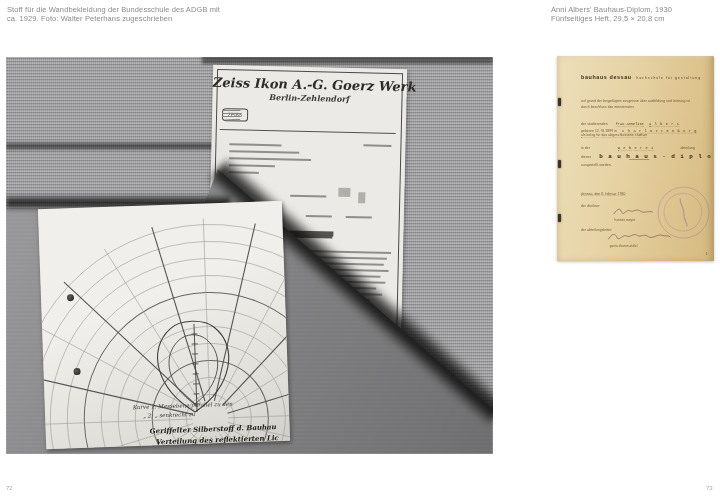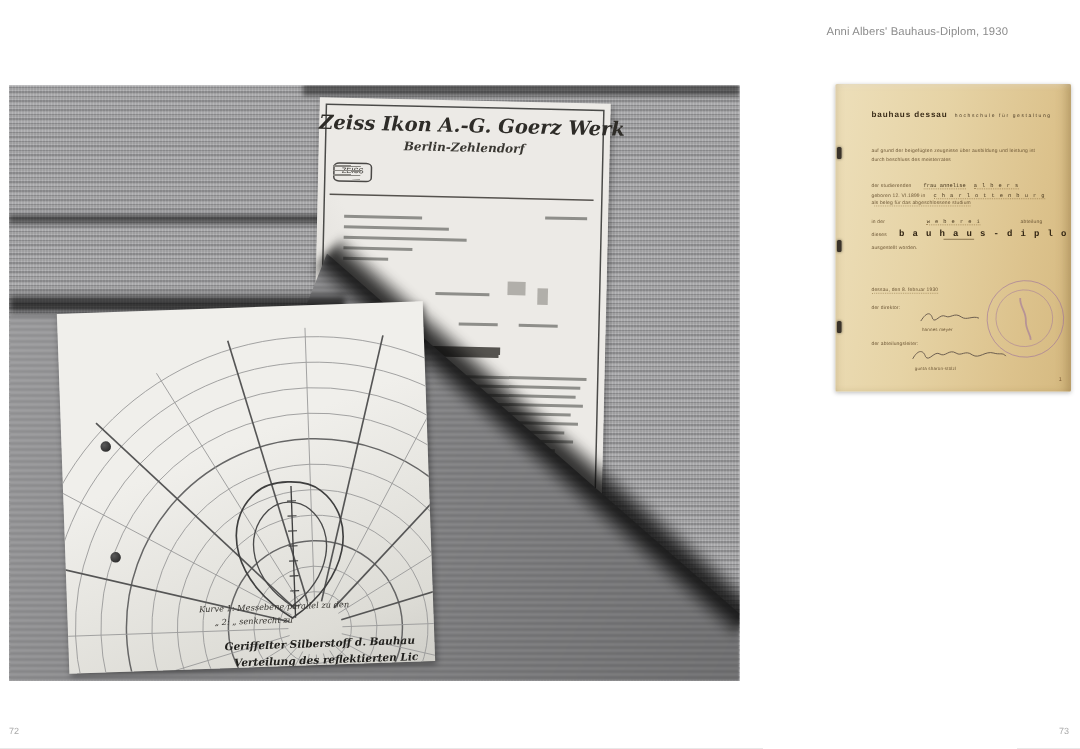--- a/index.html
+++ b/index.html
@@ -2,21 +2,21 @@
 <html><head>
 <meta charset="utf-8">
 <style>
   html,body{margin:0;padding:0;background:#ffffff;}
   body{width:720px;height:499px;overflow:hidden;position:relative;
        font-family:"Liberation Sans",sans-serif;-webkit-font-smoothing:antialiased;}
 
   
   .caption{position:absolute;font-size:7.5px;line-height:9.4px;color:#8b8b8b;letter-spacing:.1px;}
   #cap-left{left:7px;top:5px;width:370px;}
-  #cap-right{left:551px;top:16px;width:165px;}
+  #cap-right{left:551px;top:5px;width:165px;}
   .folio{position:absolute;font-size:6px;color:#aaaaaa;}
   #folio-l{left:6px;top:485px;}
   #folio-r{left:706px;top:485px;}
 
   
   #photo{position:absolute;left:6px;top:57px;width:487px;height:397px;overflow:hidden;
     background:
       repeating-linear-gradient(90deg, rgba(255,255,255,.05) 0 1px, rgba(0,0,0,.05) 1px 2px),
       repeating-linear-gradient(180deg,#b2b2b4 0 1px,#8e8e90 1px 2px,#a6a6a8 2px 3px);
     background-color:#a0a0a2;}
@@ -94,24 +94,27 @@
     border-radius:50%;transform:rotate(-14deg);opacity:.8;}
   #stamp .inner{position:absolute;left:9px;top:9px;width:62px;height:62px;
     border:1px solid rgba(154,111,160,.6);border-radius:50%;}
   .sig path{fill:none;stroke:#6b5d4f;stroke-width:1.1;stroke-linecap:round;}
   .rule{position:absolute;height:1px;background:rgba(110,85,45,.45);}
 </style>
 </head>
 <body>
 
 <div class="caption" id="cap-left">
+  <div>Stoff für die Wandbekleidung der Bundesschule des ADGB mit</div>
+  <div>ca. 1929. Foto: Walter Peterhans zugeschrieben</div>
 </div>
 
 <div class="caption" id="cap-right">
   <div>Anni Albers' Bauhaus-Diplom, 1930</div>
+  <div>Fünfseitiges Heft, 29,5 × 20,8 cm</div>
 </div>
 
 <div id="photo">
   <div id="fold-1" class="fold-band"></div>
   <div id="top-strip"></div>
 
   <div id="letter">
     <div class="frame"></div>
     <div class="letter-title">Zeiss Ikon A.-G. Goerz Werk</div>
     <div class="letter-city">Berlin-Zehlendorf</div>

